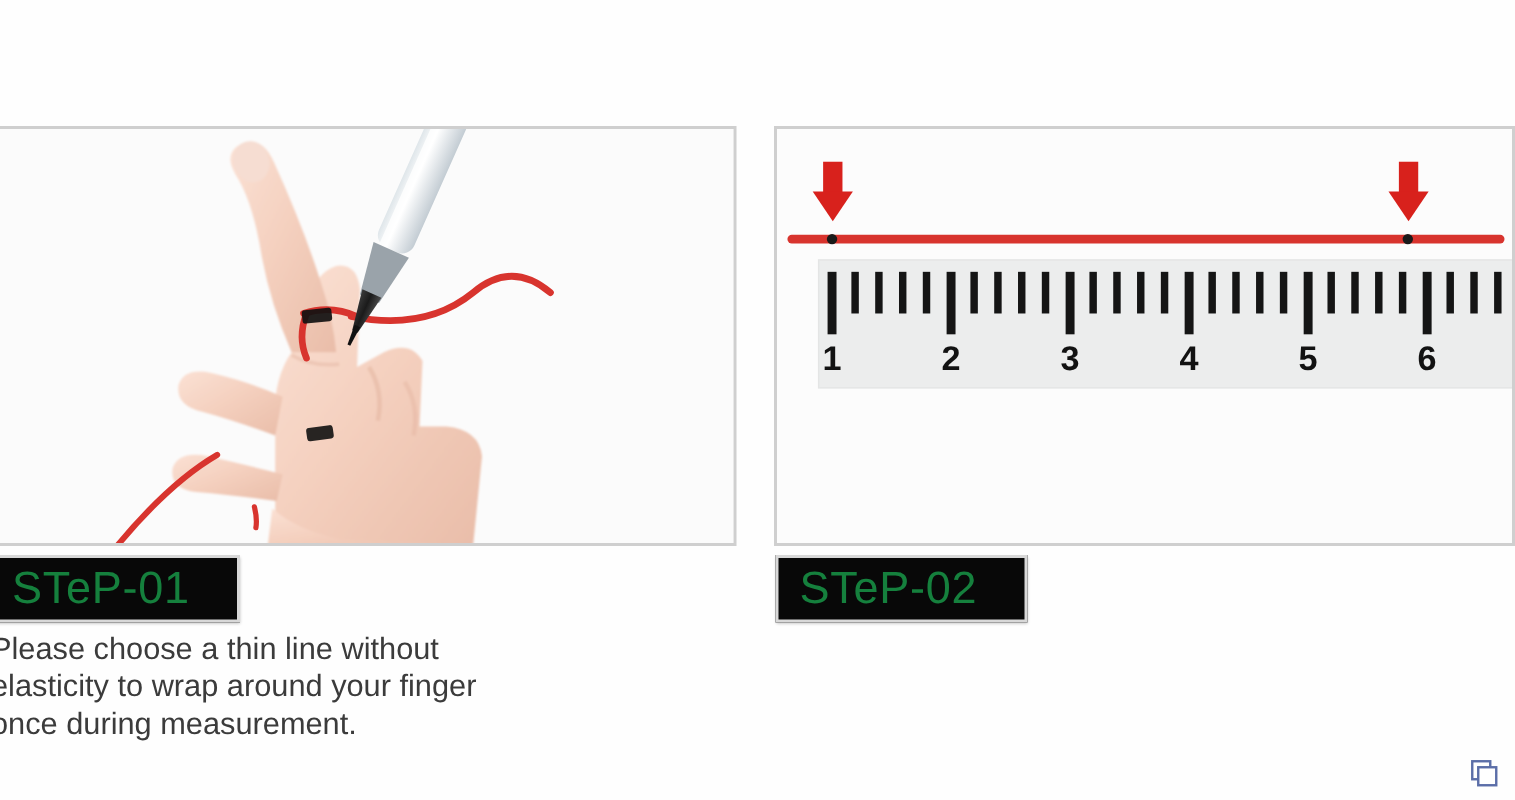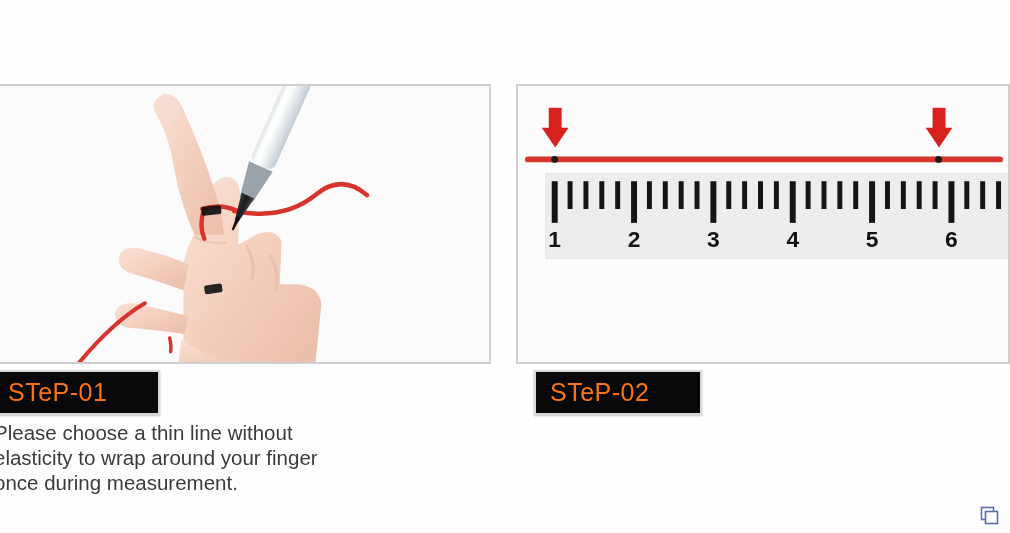--- a/index.html
+++ b/index.html
@@ -83,24 +83,24 @@
     height: 45px;
     background: #080808;
     border: 2px solid #d8d8d8;
     box-sizing: border-box;
     display: flex;
     align-items: center;
     padding: 0 14px;
     box-shadow: 0 1px 2px rgba(0,0,0,.25);
   }
   .badge-1 { left: -6px; width: 168px; }
-  .badge-2 { left: 18px;  width: 168px; }
+  .badge-2 { left: 1px;  width: 168px; }
   .badge span {
-    color: #f97316;
-    font-size: 25px;
+    color: #15803d;
+    font-size: 30px;
     letter-spacing: .5px;
     font-family: "Liberation Sans", sans-serif;
     white-space: nowrap;
   }
 
   
   .desc {
     margin-top: 4px;
     color: #3b3b3b;
     font-size: 20.5px;

